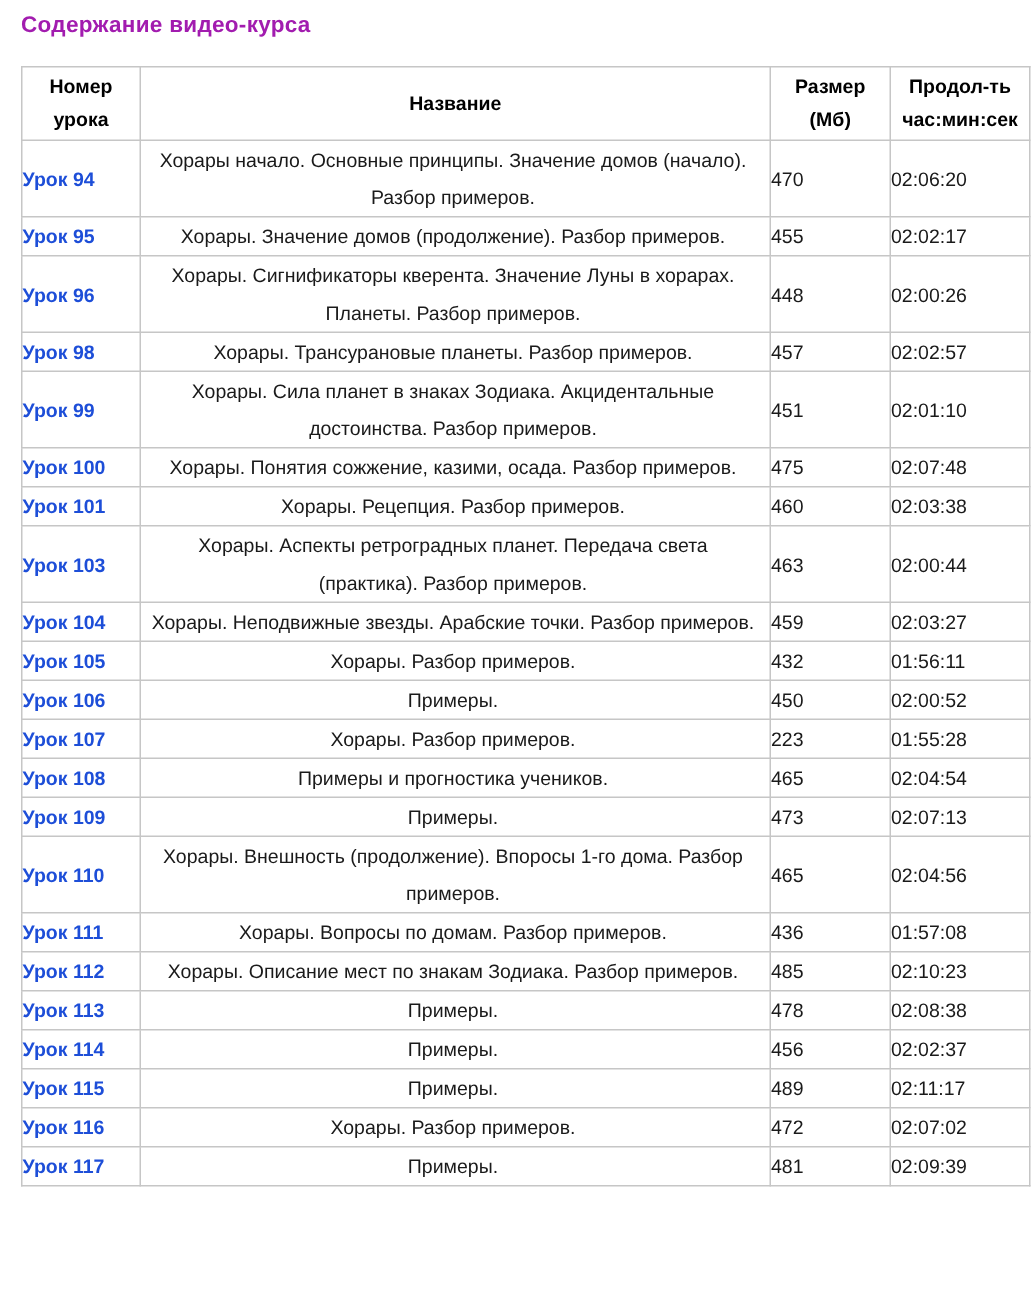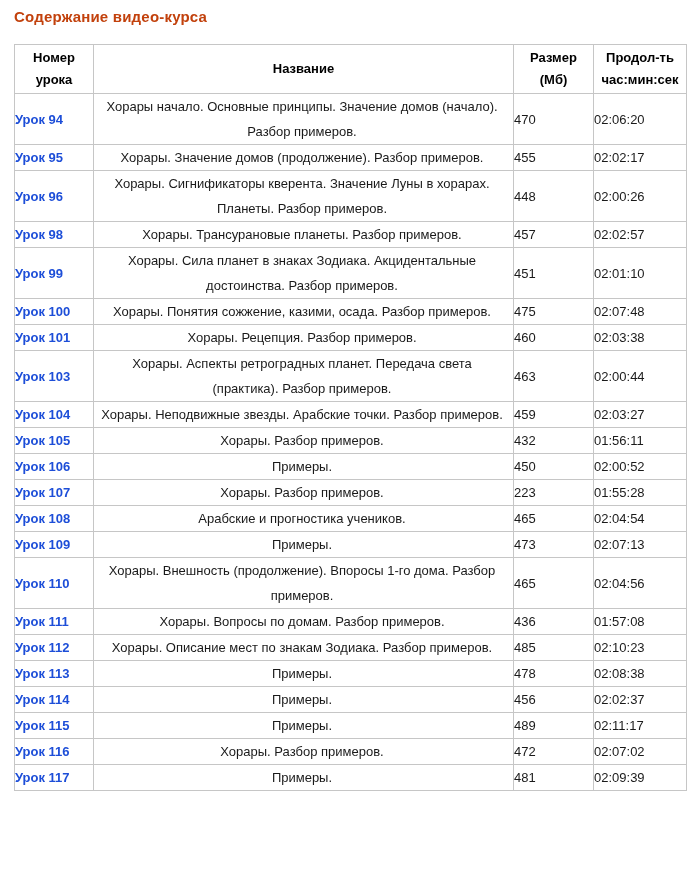--- a/index.html
+++ b/index.html
@@ -10,21 +10,21 @@
     color: #1a1a1a;
   }
   .page {
     width: 689px;
     box-sizing: border-box;
     padding: 8px 13px 4px 14px;
   }
   .page-title {
     font-size: 15px;
     font-weight: bold;
-    color: #c2410c;
+    color: #a21caf;
     margin: 0 0 19px 0;
     letter-spacing: 0.2px;
   }
   table.course-table {
     border-collapse: collapse;
     table-layout: fixed;
     width: 662px;
     font-size: 13px;
   }
   .course-table th,
@@ -172,21 +172,21 @@
 
     <tr>
       <td class="cell-lesson">Урок 107</td>
       <td class="cell-name">Хорары. Разбор примеров.</td>
       <td class="cell-size">223</td>
       <td class="cell-dur">01:55:28</td>
     </tr>
 
     <tr>
       <td class="cell-lesson">Урок 108</td>
-      <td class="cell-name">Арабские и прогностика учеников.</td>
+      <td class="cell-name">Примеры и прогностика учеников.</td>
       <td class="cell-size">465</td>
       <td class="cell-dur">02:04:54</td>
     </tr>
 
     <tr>
       <td class="cell-lesson">Урок 109</td>
       <td class="cell-name">Примеры.</td>
       <td class="cell-size">473</td>
       <td class="cell-dur">02:07:13</td>
     </tr>

